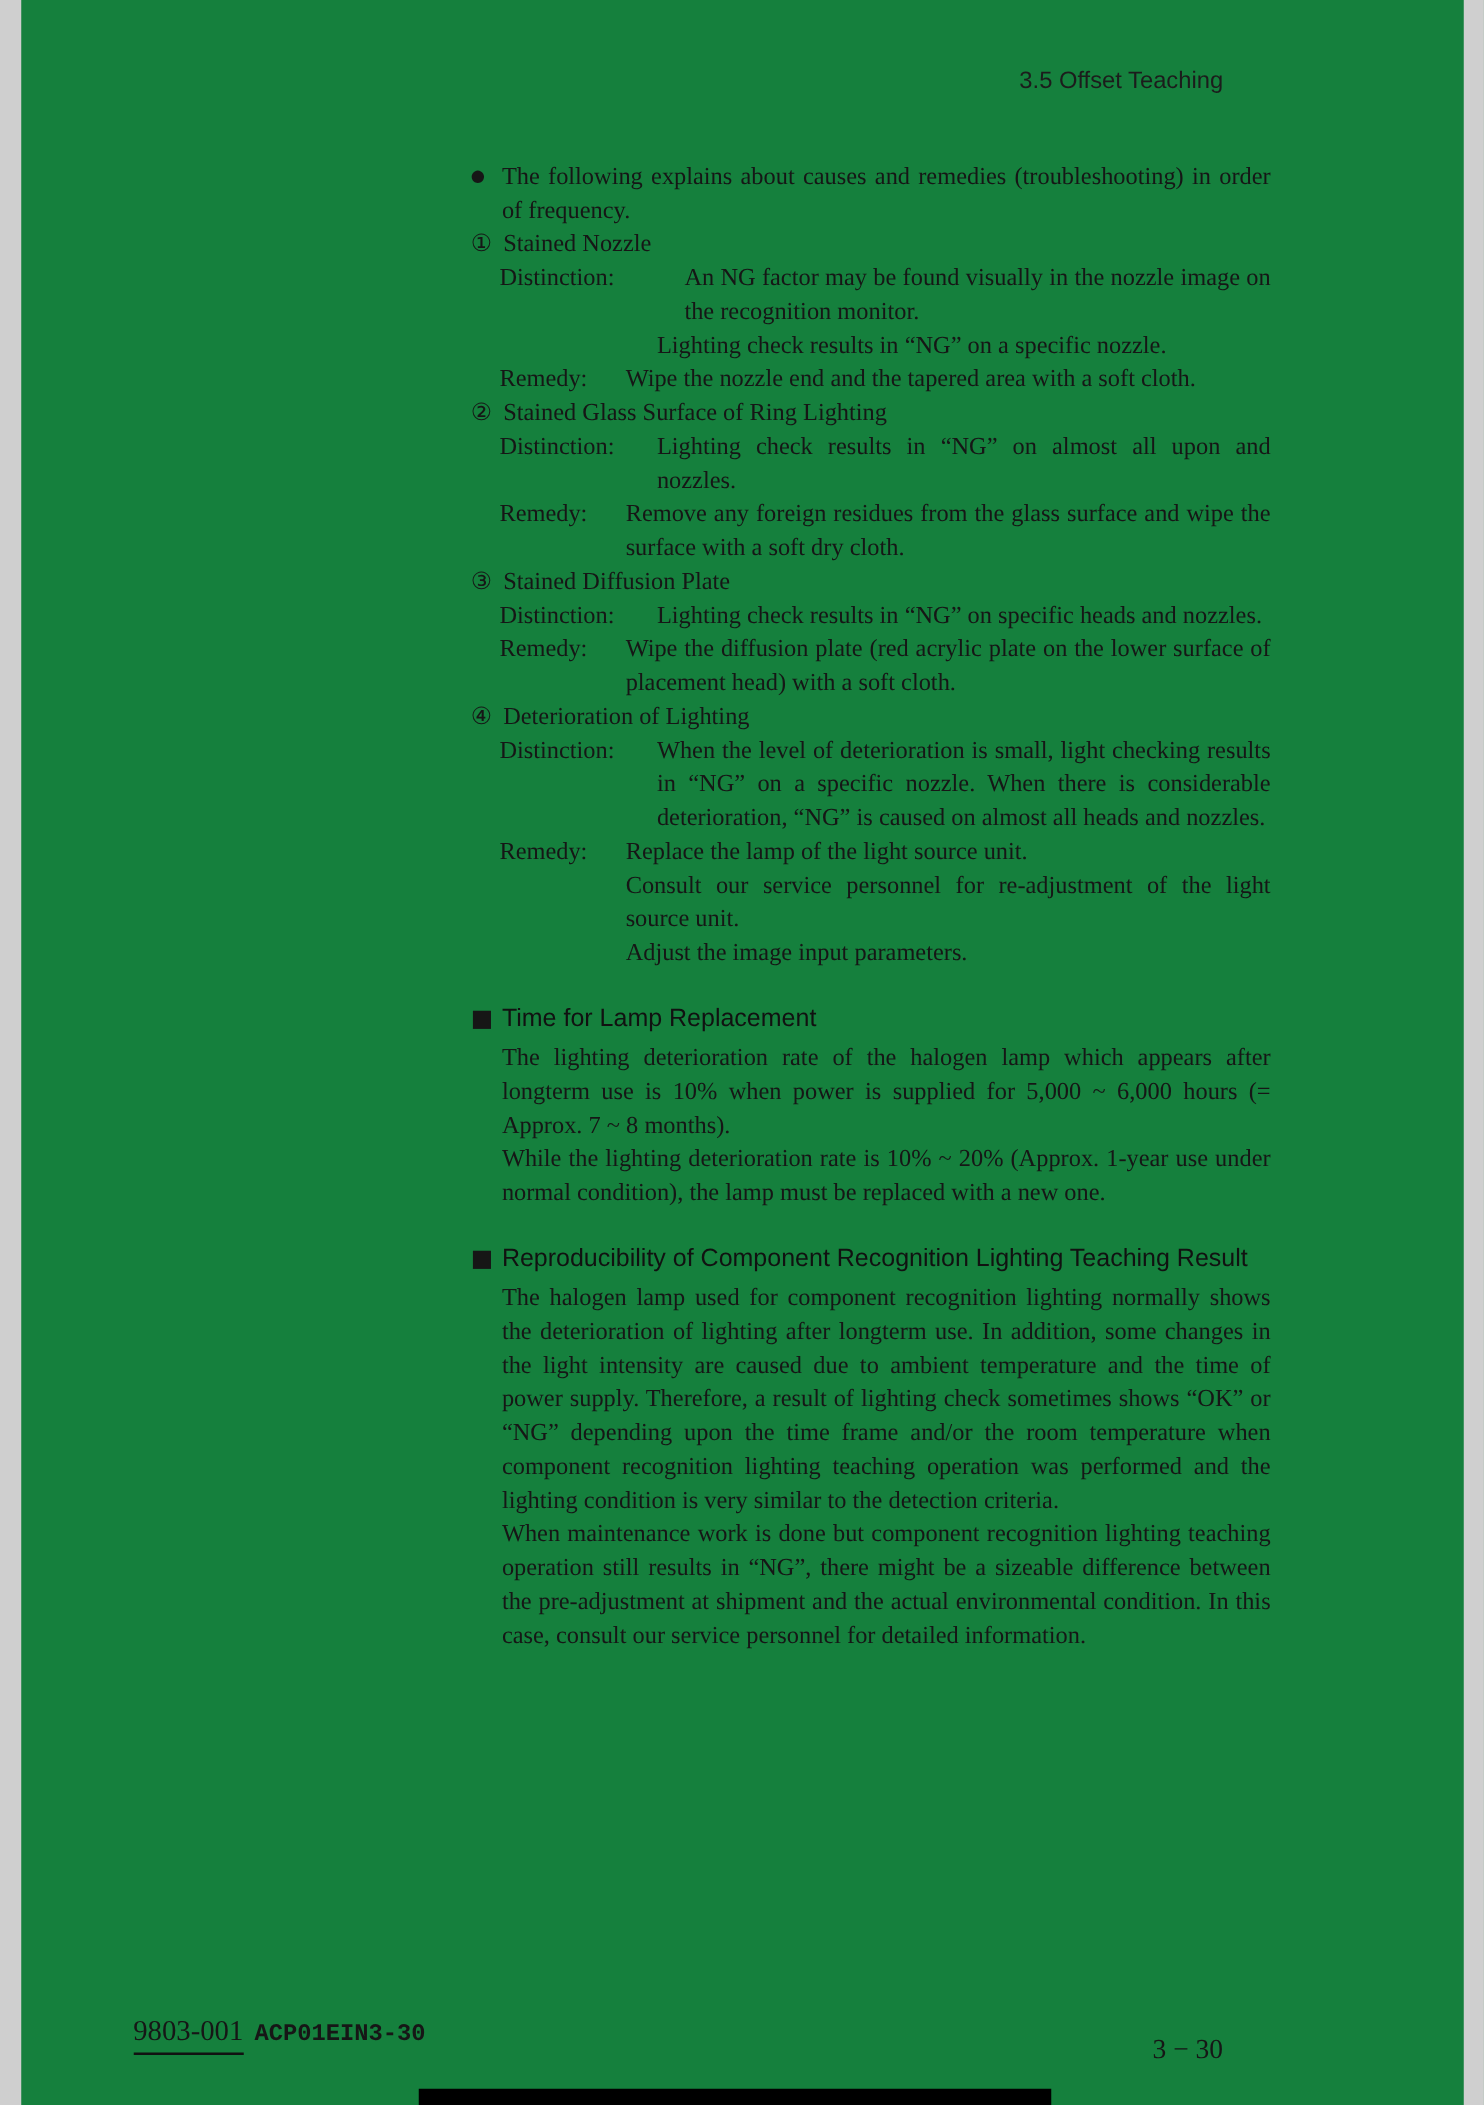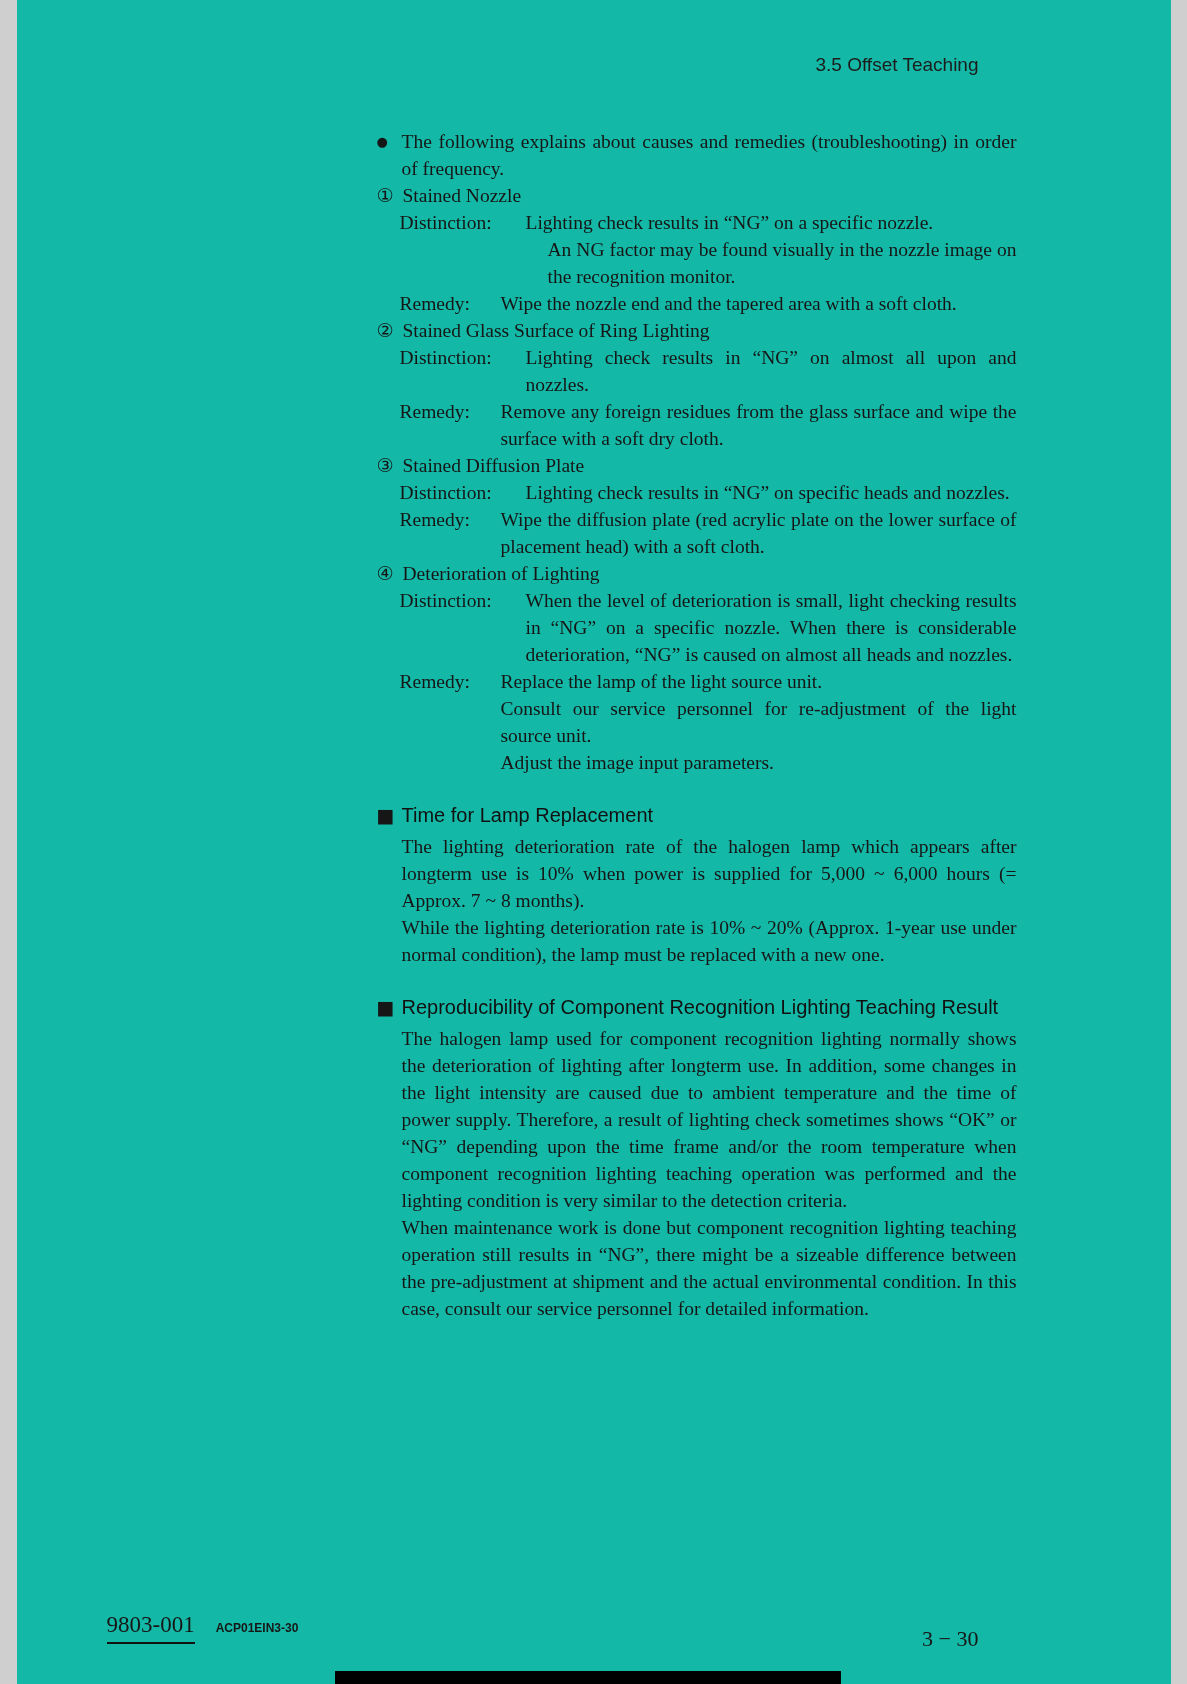--- a/index.html
+++ b/index.html
@@ -2,21 +2,21 @@
 <html><head>
 <meta charset="utf-8">
 <style>
   * { margin: 0; padding: 0; box-sizing: border-box; }
   html, body { background: #cfcfcf; }
   .page {
     position: relative;
     width: 1154px;
     height: 1684px;
     margin: 0 auto;
-    background: #14b8a6;
+    background: #15803d;
     color: #161616;
     font-family: "Liberation Serif", "DejaVu Serif", serif;
     overflow: hidden;
   }
   .running-head {
     position: absolute;
     top: 54px;
     right: 192px;
     font-family: "Liberation Sans", "DejaVu Sans", sans-serif;
     font-size: 19px;
@@ -86,24 +86,24 @@
     left: 90px;
     top: 1612px;
     white-space: nowrap;
   }
   .footer-left .doc-code {
     font-size: 23px;
     border-bottom: 2px solid #111;
     padding-bottom: 5px;
   }
   .footer-left .doc-suffix {
-    font-family: Liberation Sans, sans-serif;
+    font-family: Liberation Mono, monospace;
     font-weight: bold;
-    font-size: 12px;
-    margin-left: 21px;
+    font-size: 19px;
+    margin-left: 9px;
   }
   .footer-right {
     position: absolute;
     right: 192px;
     top: 1626px;
     font-size: 22px;
   }
   .scan-bar {
     position: absolute;
     left: 318px;
@@ -128,22 +128,22 @@
     </div>
 
     <div class="item">
       <div class="item-head">
         <span class="circ">①</span>
         <span class="item-title">Stained Nozzle</span>
       </div>
       <div class="entry distinction">
         <span class="elabel">Distinction:</span>
         <div class="ebody">
+          <p class="just sub">An NG factor may be found visually in the nozzle image on the recognition monitor.</p>
           <p class="just">Lighting check results in “NG” on a specific nozzle.</p>
-          <p class="just sub">An NG factor may be found visually in the nozzle image on the recognition monitor.</p>
         </div>
       </div>
       <div class="entry remedy">
         <span class="elabel">Remedy:</span>
         <div class="ebody">
           <p class="just">Wipe the nozzle end and the tapered area with a soft cloth.</p>
         </div>
       </div>
     </div>
 

